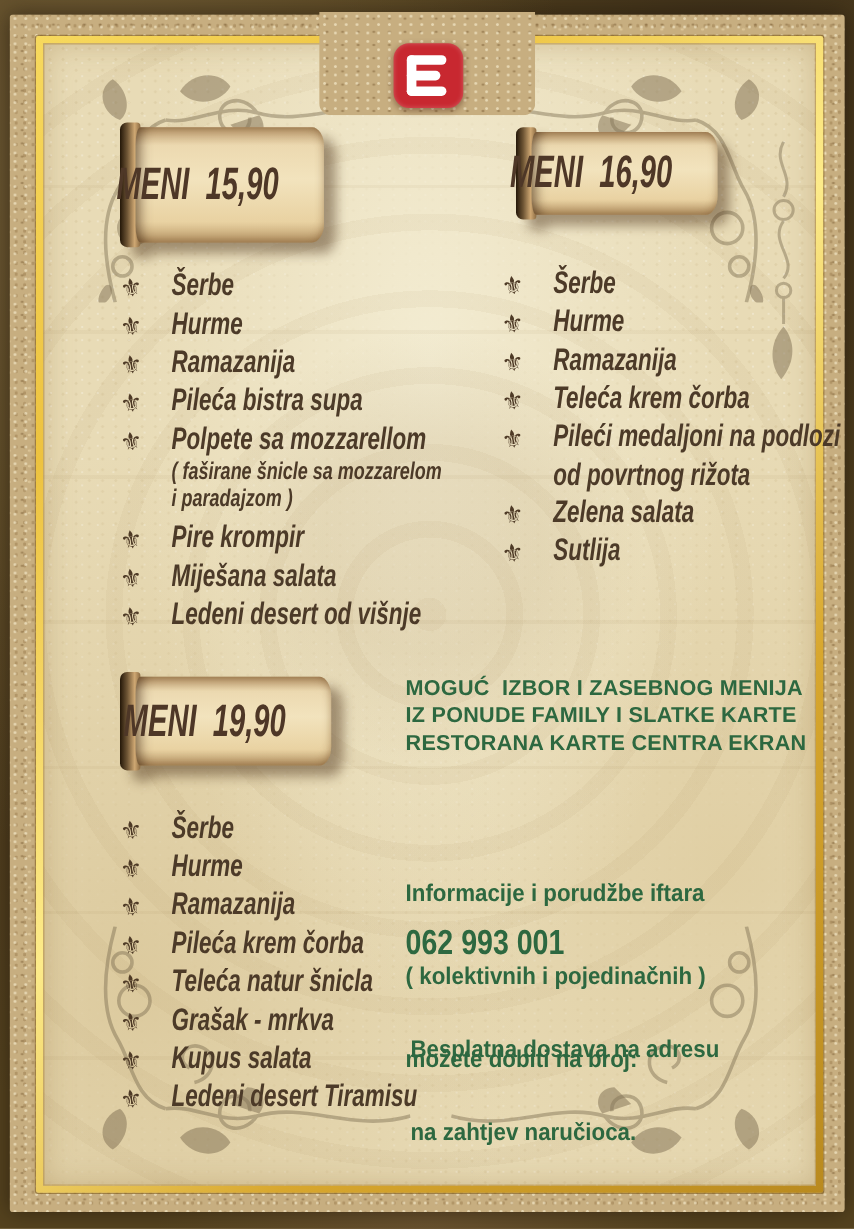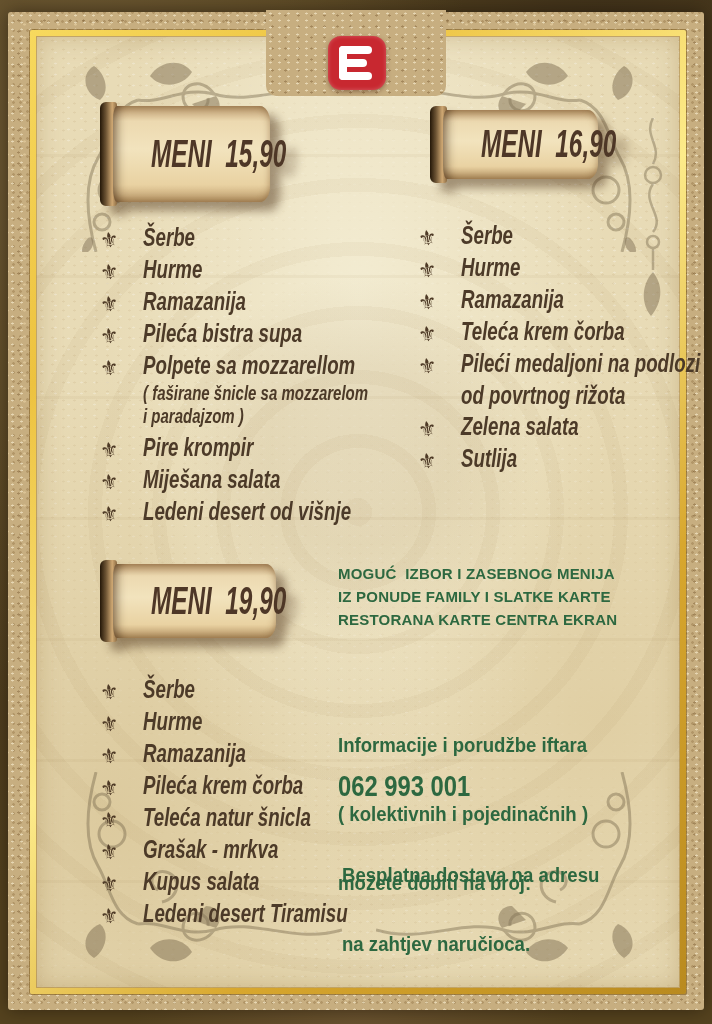--- a/index.html
+++ b/index.html
@@ -64,21 +64,21 @@
     border-radius:6px 3px 3px 6px;
   }
   .scroll .sbody{
     position:absolute; left:13px; top:0; right:0; bottom:0;
     background:linear-gradient(180deg,#c3a275 0%,#ecd9b0 16%,#f2e3bd 45%,#e9d2a2 82%,#bf9e6e 100%);
     border-radius:4px 10px 10px 4px / 14px 16px 16px 14px;
     box-shadow:inset 12px 0 10px -8px rgba(60,35,15,.55),
                inset -5px 0 8px -5px rgba(120,80,40,.4),
                inset 0 9px 10px -7px rgba(120,85,45,.55),
                inset 0 -9px 10px -7px rgba(120,85,45,.55);
-    display:flex; align-items:center; justify-content:flex-start;
+    display:flex; align-items:center; justify-content:flex-end;
   }
   .scroll .title{
     font-style:italic; font-weight:700; font-size:38px; color:#4e3727;
     white-space:pre; transform:scaleX(.64); letter-spacing:0;
   }
   .mlist{ position:absolute; }
   .mi{ display:flex; align-items:baseline; height:32px; }
   .mi .fdl{
     flex:0 0 43px; font-family:"DejaVu Sans", sans-serif; font-style:normal;
     font-size:21px; color:#4e3a26; transform:rotate(-10deg); line-height:1;
@@ -93,21 +93,21 @@
     font-style:italic; font-weight:700; font-size:20px; color:#4c3a28;
     transform:scaleX(.75); transform-origin:0 50%; white-space:pre;
   }
   .mi-cont{
     margin-left:43px; height:31px;
     font-style:italic; font-weight:700; font-size:26px; color:#4c3a28;
     transform:scaleX(.72); transform-origin:0 50%; white-space:pre;
   }
   .green{ color:#2d6840; font-weight:700; }
   .g-caps{ position:absolute; left:338px; top:562px; width:340px;
-    font-size:15px; line-height:23px; letter-spacing:.2px; }
+    font-size:18px; line-height:23px; letter-spacing:.2px; }
   .g-caps div{ white-space:pre; }
   .g-orders{ position:absolute; left:338px; top:688px;
     font-size:20px; line-height:23px; transform:scaleX(.93); transform-origin:0 0; white-space:pre; }
   .g-phone{ position:absolute; left:338px; top:770px;
     font-size:29px; transform:scaleX(.82); transform-origin:0 0; white-space:pre; }
   .g-delivery{ position:absolute; left:342px; top:818px;
     font-size:20px; line-height:23px; transform:scaleX(.93); transform-origin:0 0; white-space:pre; }
   .plaque{
     position:absolute; left:266px; top:10px; width:180px; height:86px;
     background-color:#c7ae80;

